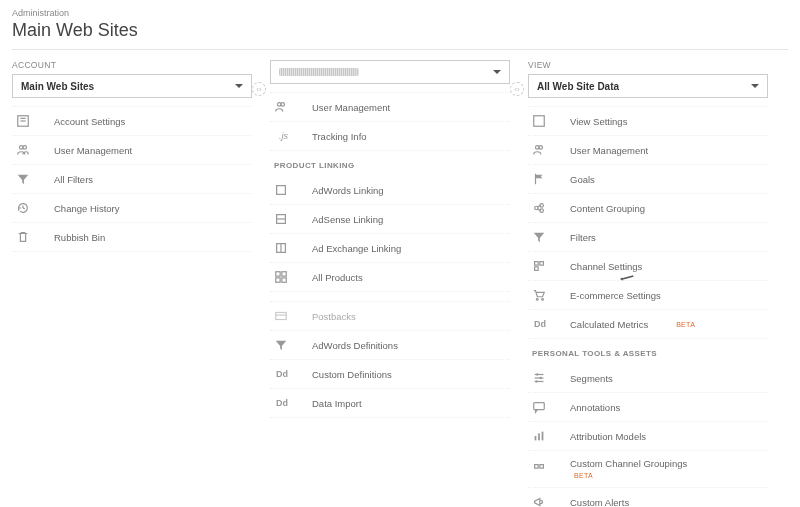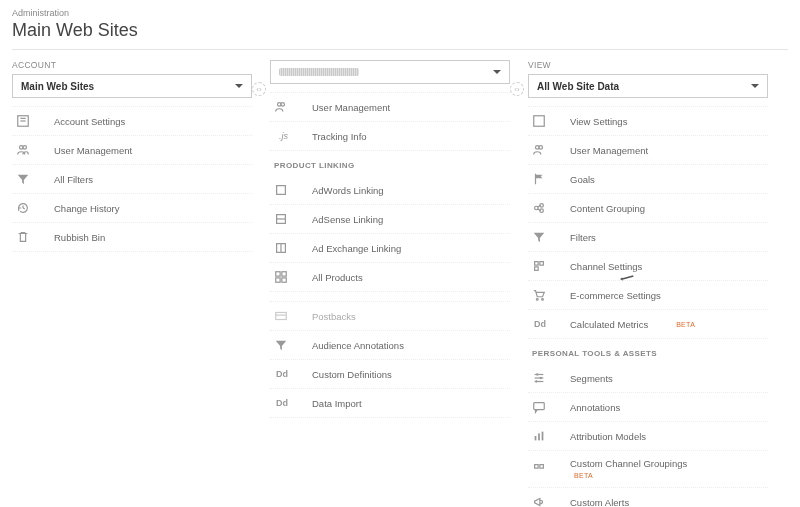--- a/index.html
+++ b/index.html
@@ -190,21 +190,21 @@
               </svg>
             </span>
           <span class="lbl">Postbacks</span>
         </div>
         <div class="item">
           <span class="ico">
               <svg viewBox="0 0 16 16">
                 <polygon class="fill" points="2,3 14,3 9,9 9,14 7,12 7,9"></polygon>
               </svg>
             </span>
-          <span class="lbl">Audience Annotations</span>
+          <span class="lbl">AdWords Definitions</span>
         </div>
         <div class="item">
           <span class="ico">
               <span style="font-size:9px;font-weight:700">Dd</span>
             </span>
           <span class="lbl">Custom Definitions</span>
         </div>
         <div class="item">
           <span class="ico">
               <span style="font-size:9px;font-weight:700">Dd</span>

